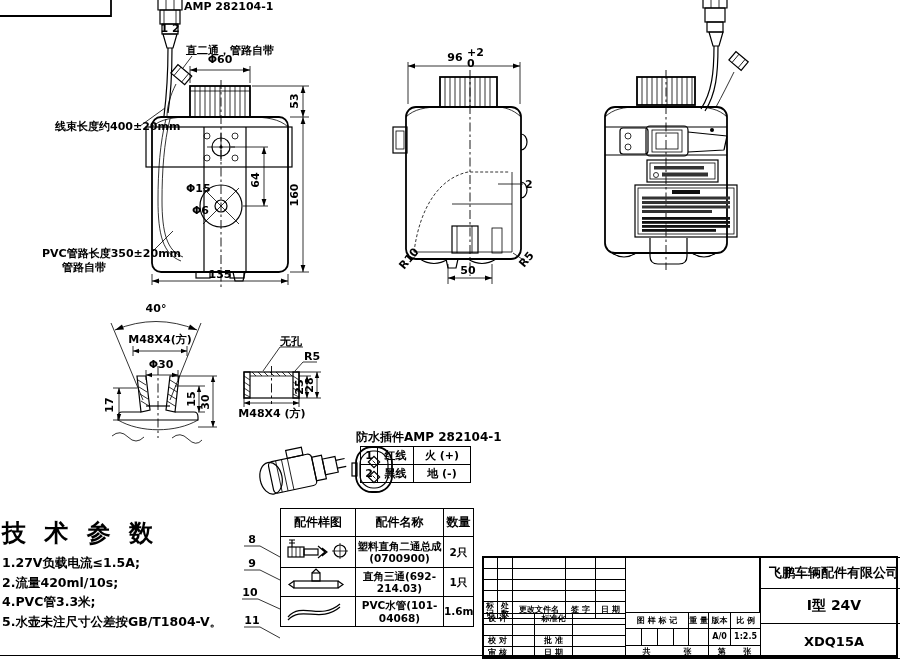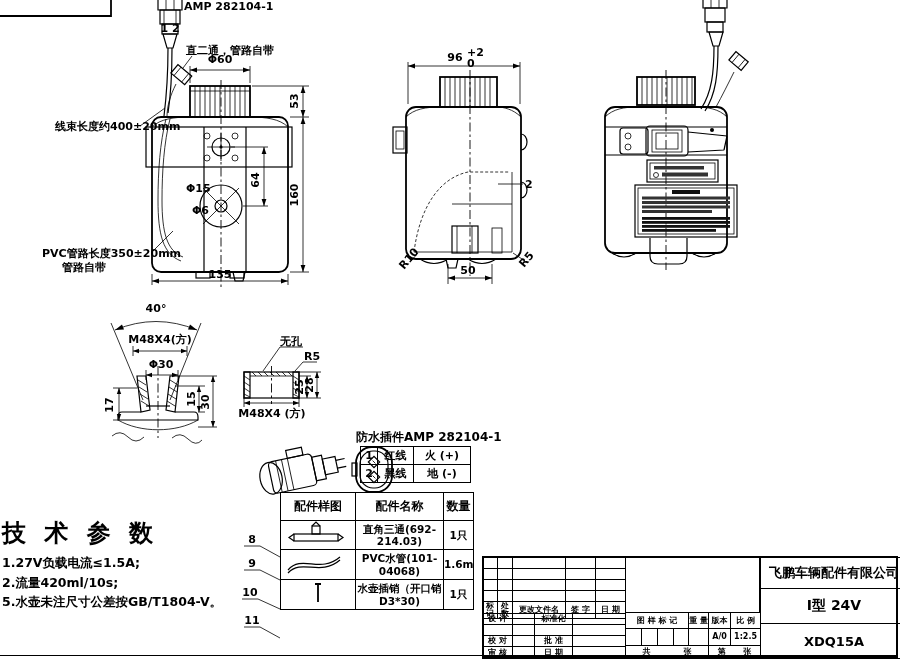--- a/index.html
+++ b/index.html
@@ -366,31 +366,49 @@
       <td>火 (+)</td>
     </tr>
     <tr style="height:18px">
       <td>2</td>
       <td>黑线</td>
       <td>地 (-)</td>
     </tr>
   </tbody>
     </table>
 
-  <table class="tb ptable" style="left:280px;top:492px;width:193px;padding-left:32px;">
+  <table class="tb ptable" style="left:280px;top:508px;width:193px;padding-left:32px;">
     <colgroup>
         <col style="width:75px">
         <col style="width:88px">
         <col style="width:30px">
       </colgroup>
     <tbody>
         <tr style="height:28px">
       <td class="hd">配件样图</td>
       <td class="hd">配件名称</td>
       <td class="hd">数量</td>
+    </tr>
+    <tr style="height:31px">
+      <td>
+        <svg width="72" height="27" viewBox="0 0 72 27">
+              <path class="ln" d="M10,3 V10 M7,3 H13 M7,6 H13"></path>
+              <rect class="ln" x="6" y="10" width="16" height="10"></rect>
+              <path class="thin ln" d="M10,10 V20 M14,10 V20 M18,10 V20"></path>
+              <rect class="ln" x="22" y="12" width="14" height="6"></rect>
+              <path class="ln" d="M36,9 L43,15 L36,21 M40,11 L45,15 L40,19"></path>
+              <circle class="ln" cx="58" cy="14" r="6"></circle>
+              <path class="thin ln" d="M50,14 H66 M58,6 V22"></path>
+            </svg>
+      </td>
+      <td>
+        <div>塑料直角二通总成</div>
+            <div>(0700900)</div>
+      </td>
+      <td>2只</td>
     </tr>
     <tr style="height:29px">
       <td>
         <svg width="72" height="25" viewBox="0 0 72 25">
               <rect class="ln" x="12" y="13" width="44" height="7"></rect>
               <path class="ln" d="M12,13 L7,16.5 L12,20 M56,13 L61,16.5 L56,20"></path>
               <rect class="ln" x="30" y="5" width="8" height="8"></rect>
               <path class="ln" d="M30,5 L34,1 L38,5"></path>
             </svg>
       </td>
@@ -404,39 +422,28 @@
         <svg width="72" height="26" viewBox="0 0 72 26">
               <path class="ln" d="M6,20 C20,4 38,24 58,7"></path>
               <path class="ln" d="M6,23 C20,8 38,27 58,10"></path>
             </svg>
       </td>
       <td>
             <div>PVC水管(101-04068)</div>
           </td>
       <td>1.6m</td>
     </tr>
-    <tr style="height:30px">
-      <td>
-        <svg width="72" height="26" viewBox="0 0 72 26">
-              <path class="ln thk" d="M36,4 V22 M33,4 H39"></path>
-            </svg>
-      </td>
-      <td>
-        <div>水壶插销（开口销</div>
-            <div>D3*30)</div>
-      </td>
-      <td>1只</td>
-    </tr>
   </tbody>
     </table>
 
   <div class="tech">
     <div class="tt">技 术 参 数</div>
     <div class="ti">1.27V负载电流≤1.5A;</div>
     <div class="ti">2.流量420ml/10s;</div>
+    <div class="ti">4.PVC管3.3米;</div>
     <div class="ti">5.水壶未注尺寸公差按GB/T1804-V。</div>
   </div>
 
   <div class="tbframe"></div>
 
   <table class="tb ttable" style="left:482px;top:557px;width:143px;">
     <colgroup>
         <col style="width:15px">
         <col style="width:15px">
         <col style="width:53px">

